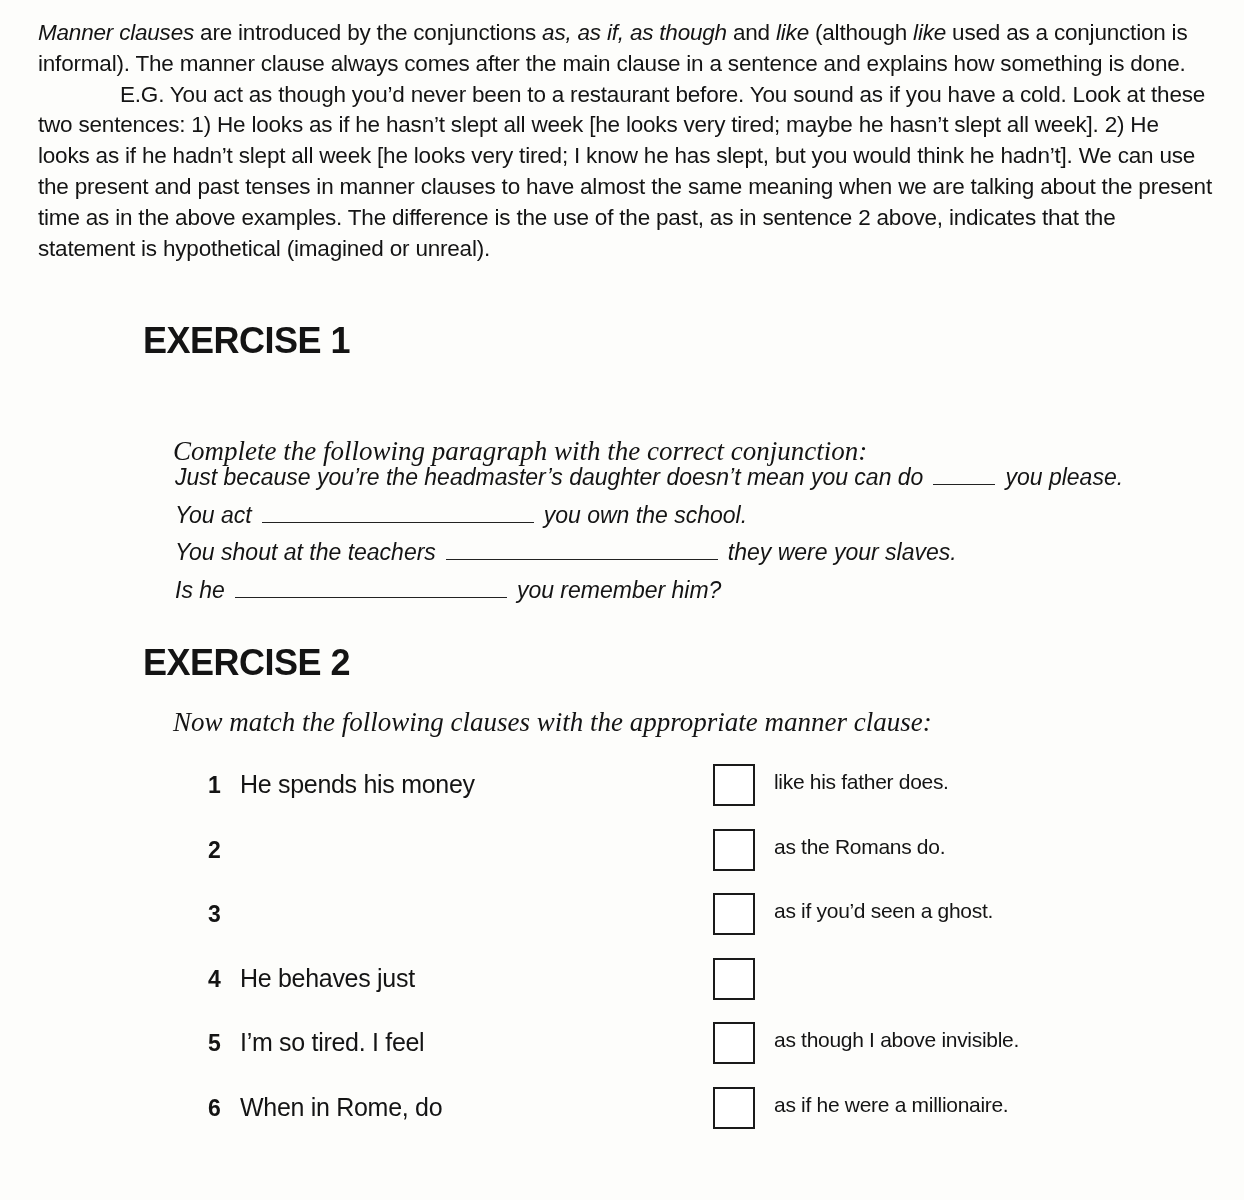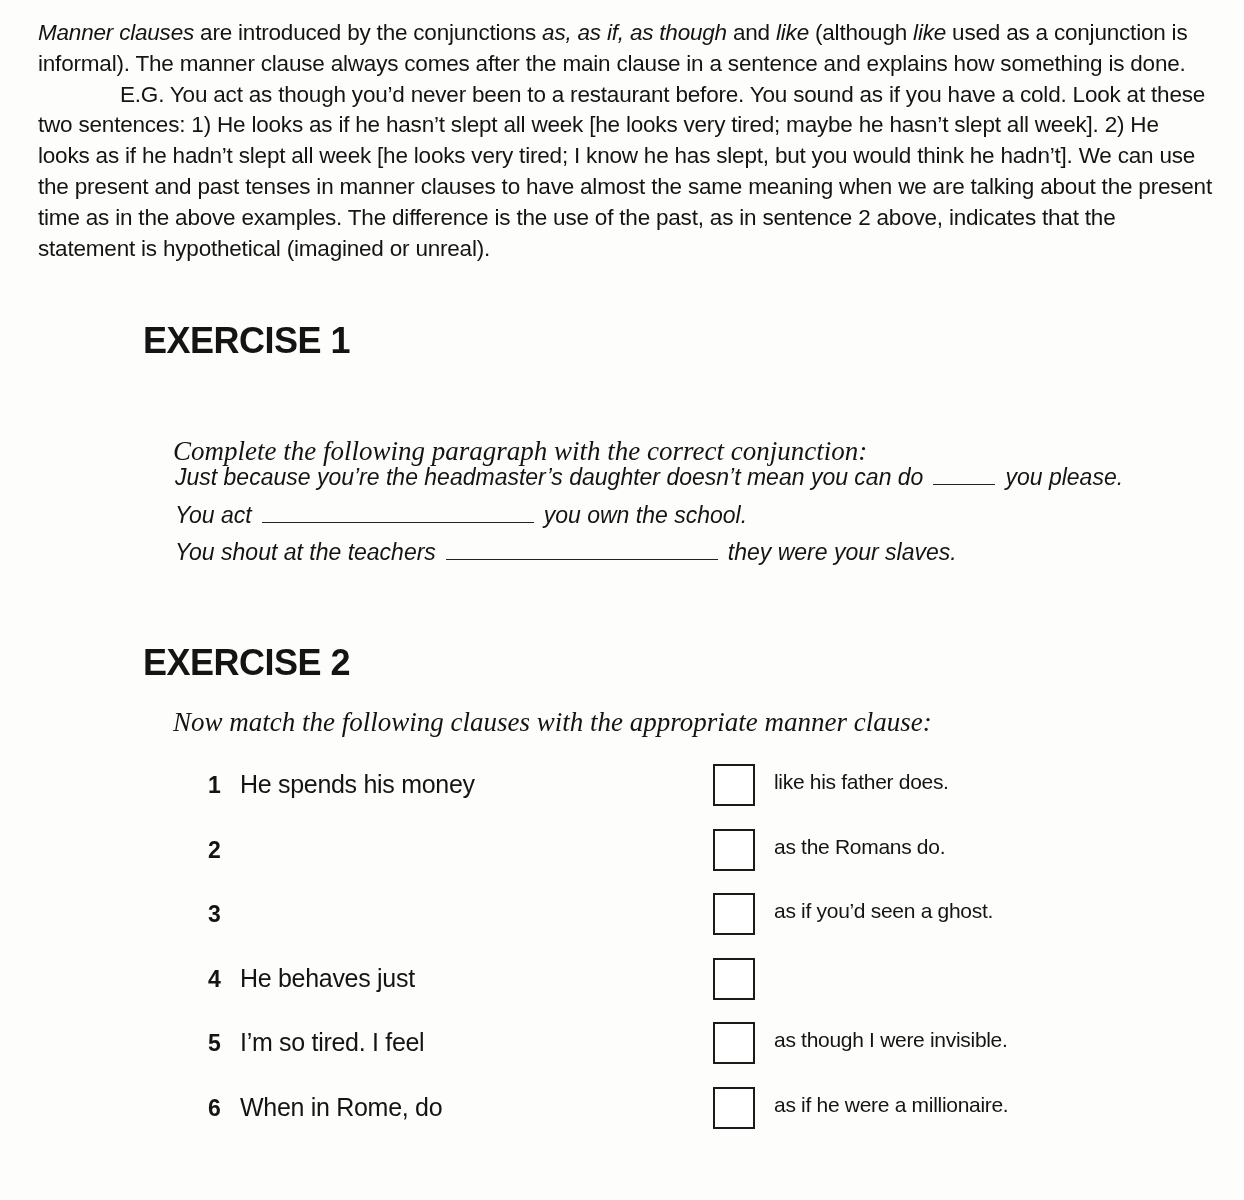--- a/index.html
+++ b/index.html
@@ -47,20 +47,21 @@
   <p id="p1"><i>Manner clauses</i><b> are introduced by the conjunctions </b><i>as, as if, as though</i><b> and </b><i>like</i><b> (although </b><i>like</i><b> used as a conjunction is informal). The manner clause always comes after the main clause in a sentence and explains how something is done.</b></p>
   <p id="p2" class="indent"><b>E.G.</b><span> You act </span><b>as though</b><span> you’d never been to a restaurant before. You sound </span><b>as if</b><span> you have a cold. Look at these two sentences: 1) He looks as if he hasn’t slept all week [he looks very tired; maybe he hasn’t slept all week]. 2) He looks as if he hadn’t slept all week [he looks very tired; I know he has slept, but you would think he hadn’t]. We can use the present and past tenses in manner clauses to have almost the same meaning when we are talking about the present time as in the above examples. The difference is the use of the past, as in sentence 2 above, indicates that the statement is hypothetical (imagined or unreal).</span></p>
 </div>
 
 <h2 class="ex-title" style="top:320px;">EXERCISE 1</h2>
 <p class="instruction" style="top:402px;margin-top:34px;">Complete the following paragraph with the correct conjunction:</p>
 <div class="ex1-lines" id="ex1">
     <div class="ex1-line"><span>Just because you’re the headmaster’s daughter doesn’t mean you can do</span><span class="blank" style="width: 62px;"></span><span>you please.</span></div>
     <div class="ex1-line"><span>You act</span><span class="blank" style="width: 272px;"></span><span>you own the school.</span></div>
     <div class="ex1-line"><span>You shout at the teachers</span><span class="blank" style="width: 272px;"></span><span>they were your slaves.</span></div>
+    <div class="ex1-line"><span>Is he</span><span class="blank" style="width: 272px;"></span><span>you remember him?</span></div>
   </div>
 
 <h2 class="ex-title" style="top:642px;">EXERCISE 2</h2>
 <p class="instruction" style="top:707px;">Now match the following clauses with the appropriate manner clause:</p>
 <div id="ex2">
     <div class="match-row" style="top: 764px;">
       <span class="match-num">1</span>
       <span class="match-left">He spends his money</span>
       <span class="match-box"></span>
       <span class="match-right">like his father does.</span>
@@ -77,21 +78,21 @@
     </div>
     <div class="match-row" style="top: 957.5px;">
       <span class="match-num">4</span>
       <span class="match-left">He behaves just</span>
       <span class="match-box"></span>
     </div>
     <div class="match-row" style="top: 1022px;">
       <span class="match-num">5</span>
       <span class="match-left">I’m so tired. I feel</span>
       <span class="match-box"></span>
-      <span class="match-right">as though I were invisible.</span>
+      <span class="match-right">as though I above invisible.</span>
     </div>
     <div class="match-row" style="top: 1086.5px;">
       <span class="match-num">6</span>
       <span class="match-left">When in Rome, do</span>
       <span class="match-box"></span>
       <span class="match-right">as if he were a millionaire.</span>
     </div>
   </div>
 
 </body></html>

